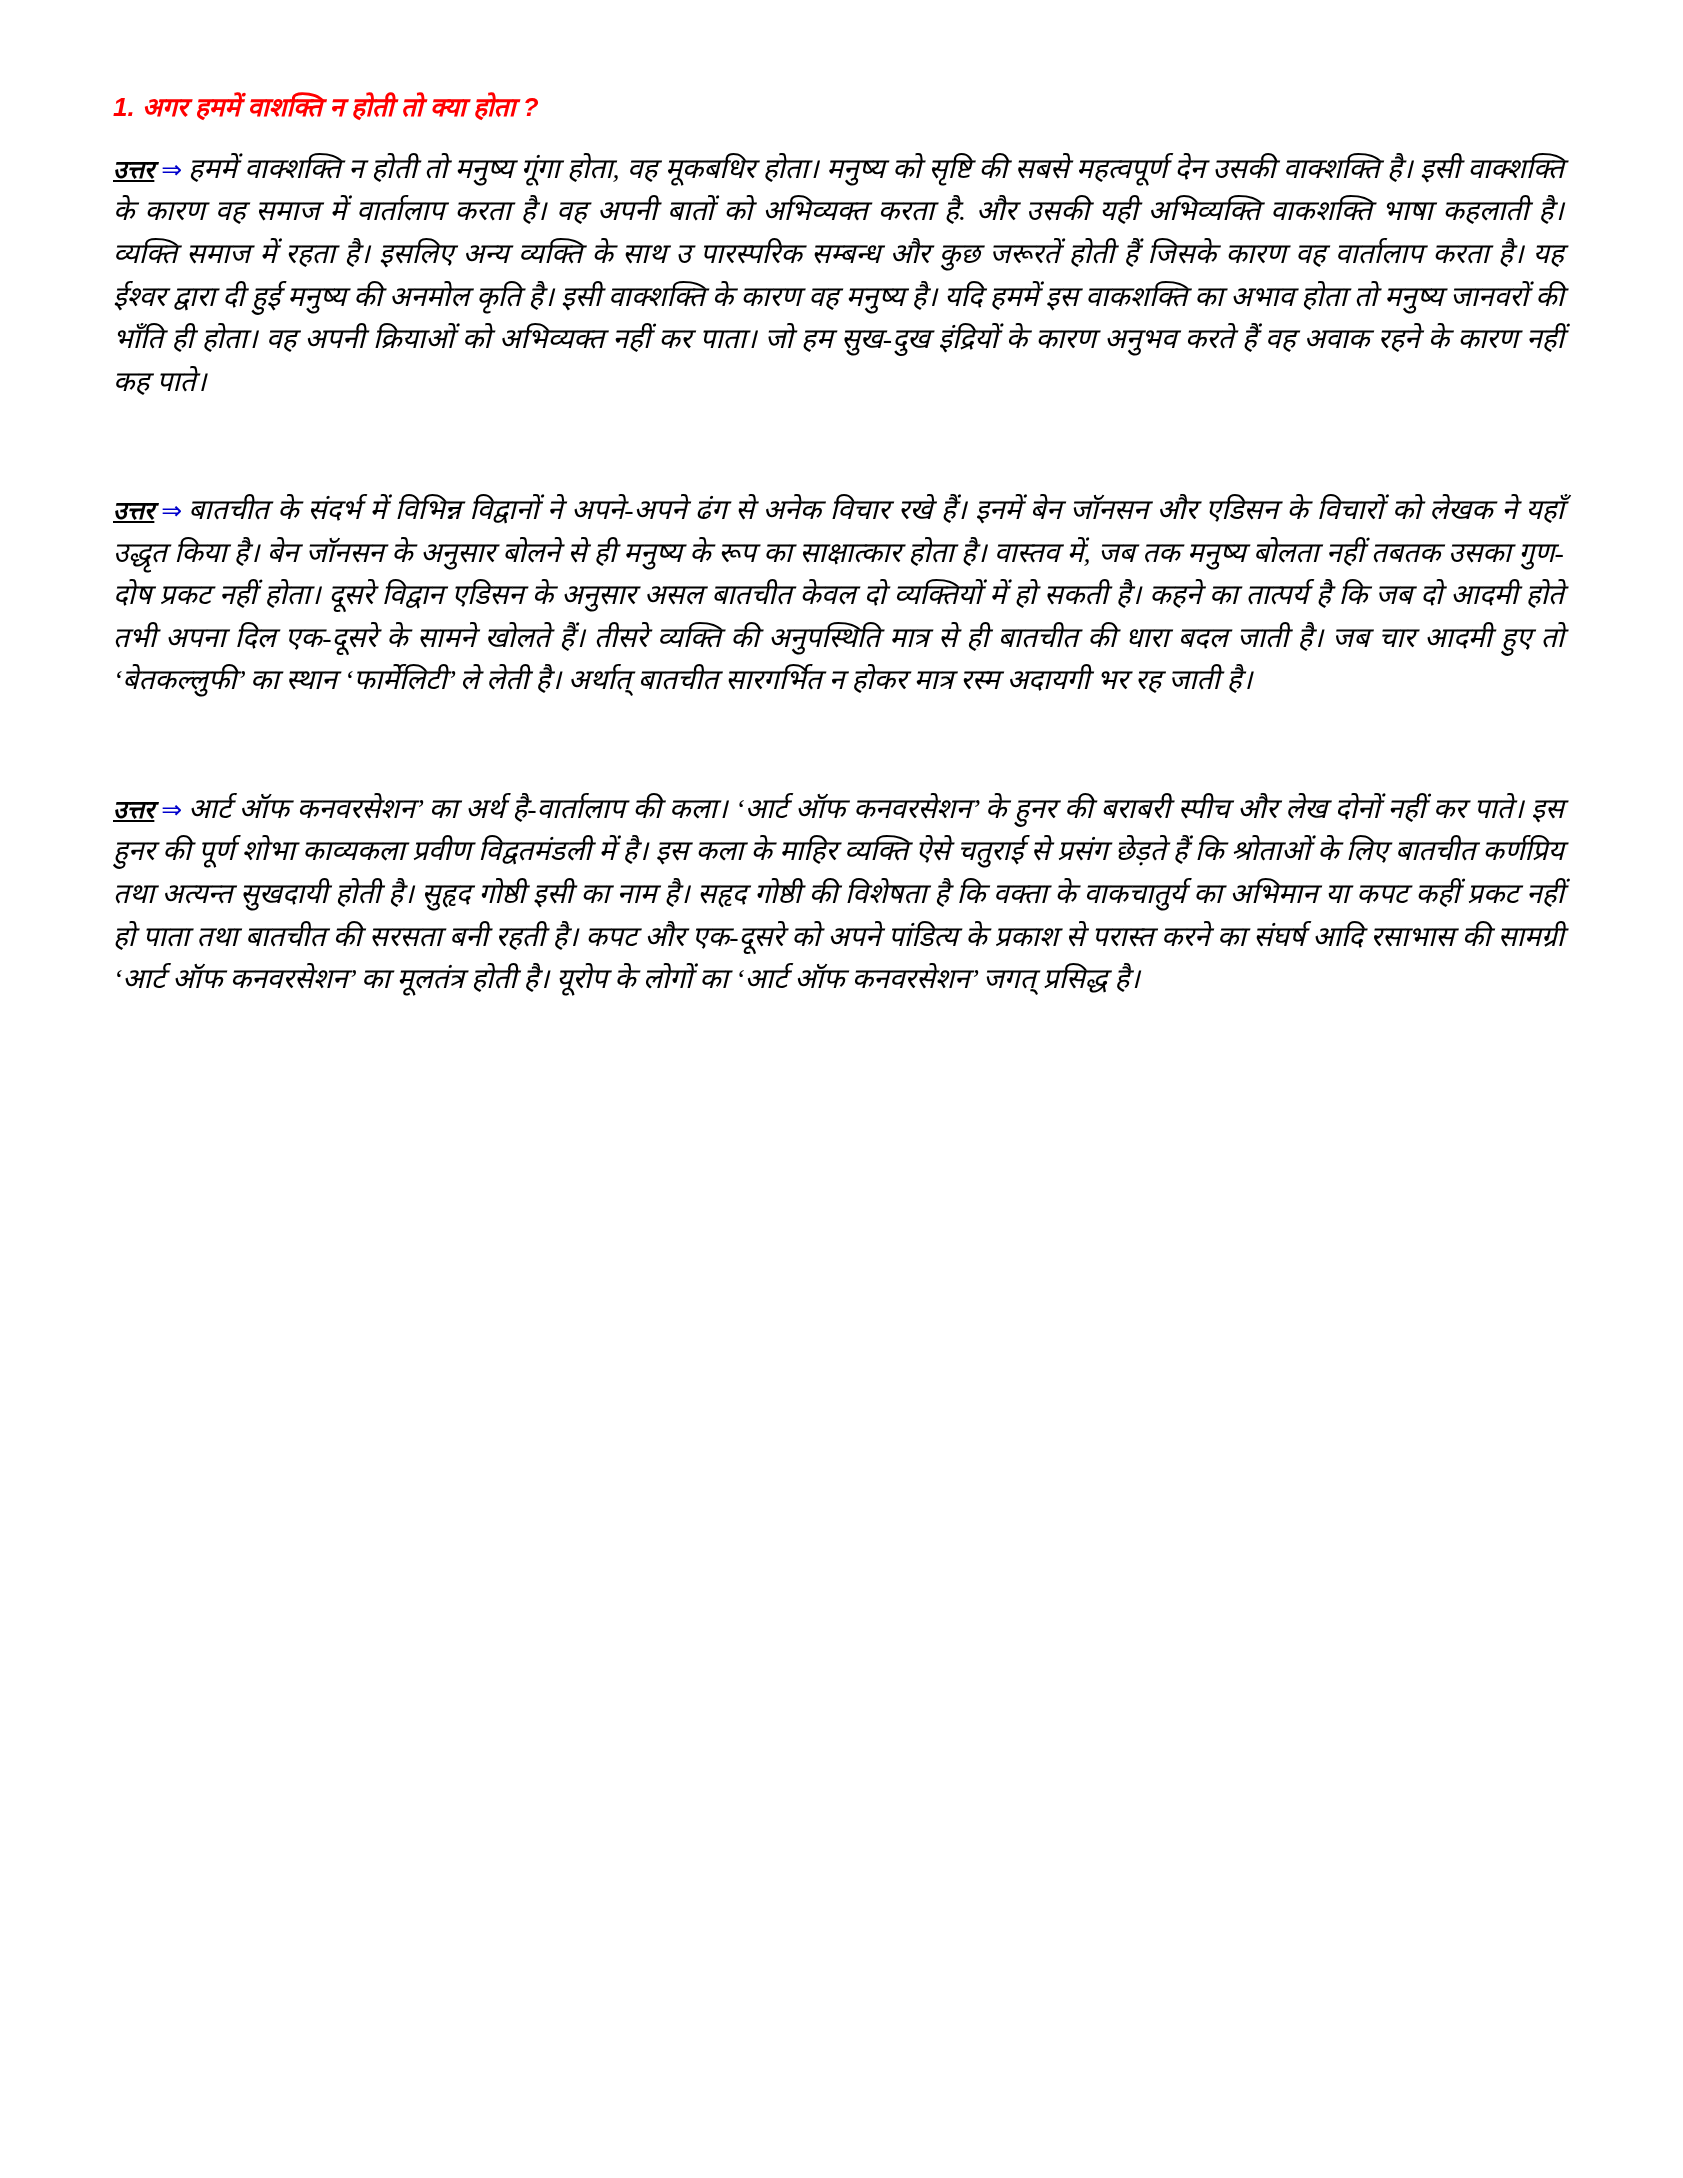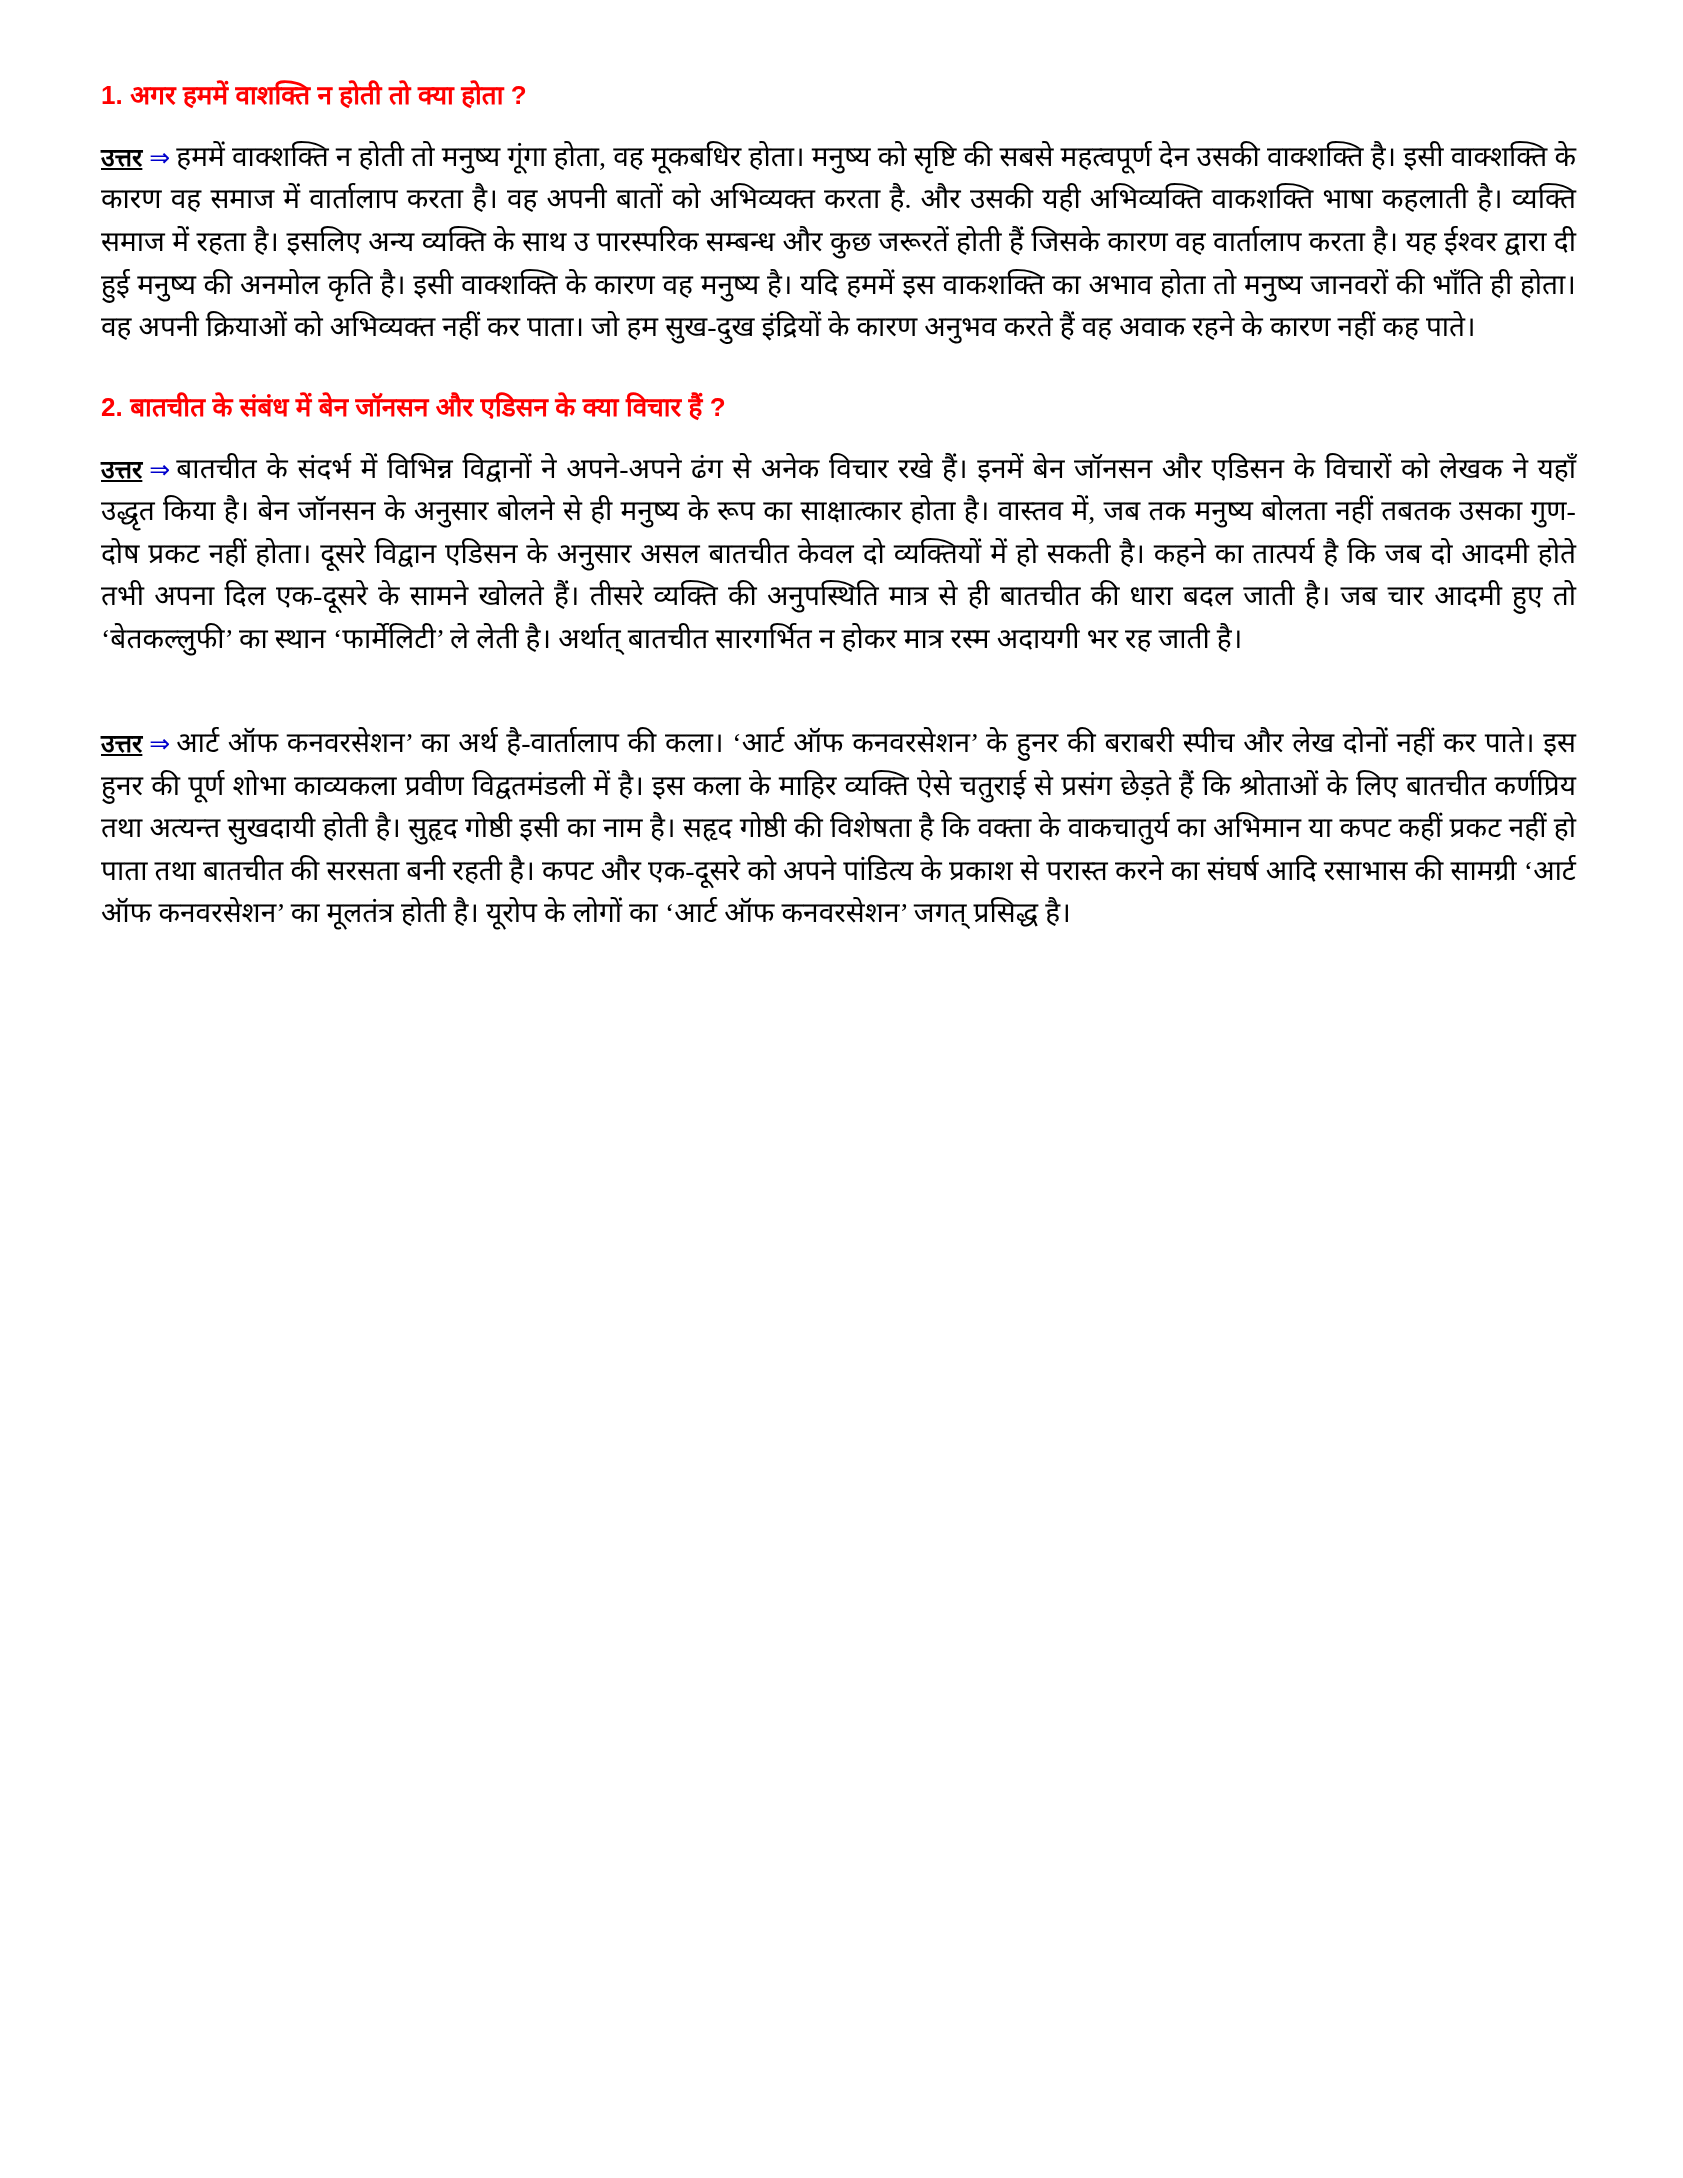--- a/index.html
+++ b/index.html
@@ -36,21 +36,22 @@
     line-height: 1.0;
     letter-spacing: 0.5px;
     color: #3b3b44;
   }
 
   .content {
     padding-top: 77px;
   }
 
   .qa-block {
-    margin: 0;
+    margin: 12px;
+    font-style: italic;
   }
 
   .question {
     margin: 0;
     font-family: "Liberation Sans", "DejaVu Sans", sans-serif;
     font-weight: 700;
     font-size: 26px;
     line-height: 1.42;
     color: #ff0000;
     letter-spacing: 0.1px;
@@ -98,21 +99,20 @@
     <div class="qa-block">
       <p class="question">1. अगर हममें वाशक्ति न होती तो क्या होता ?</p>
       <p class="answer">
         <span class="answer-tag">उत्तर</span><span class="answer-arrow">⇒</span><span>हममें वाक्शक्ति न होती तो मनुष्य गूंगा होता, वह मूकबधिर होता। मनुष्य को सृष्टि की सबसे महत्वपूर्ण देन उसकी वाक्शक्ति है। इसी वाक्शक्ति के कारण वह समाज में वार्तालाप करता है। वह अपनी बातों को अभिव्यक्त करता है. और उसकी यही अभिव्यक्ति वाकशक्ति भाषा कहलाती है। व्यक्ति समाज में रहता है। इसलिए अन्य व्यक्ति के साथ उ पारस्परिक सम्बन्ध और कुछ जरूरतें होती हैं जिसके कारण वह वार्तालाप करता है। यह ईश्वर द्वारा दी हुई मनुष्य की अनमोल कृति है। इसी वाक्शक्ति के कारण वह मनुष्य है। यदि हममें इस वाकशक्ति का अभाव होता तो मनुष्य जानवरों की भाँति ही होता। वह अपनी क्रियाओं को अभिव्यक्त नहीं कर पाता। जो हम सुख-दुख इंद्रियों के कारण अनुभव करते हैं वह अवाक रहने के कारण नहीं कह पाते।</span>
       </p>
     </div>
 
     <div class="gap-after-answer"></div>
 
     <div class="qa-block">
-      <p class="question">2. बातचीत के संबंध में बेन जॉनसन और एडिसन के क्या विचार हैं ?</p>
       <p class="answer">
         <span class="answer-tag">उत्तर</span><span class="answer-arrow">⇒</span><span>बातचीत के संदर्भ में विभिन्न विद्वानों ने अपने-अपने ढंग से अनेक विचार रखे हैं। इनमें बेन जॉनसन और एडिसन के विचारों को लेखक ने यहाँ उद्धृत किया है। बेन जॉनसन के अनुसार बोलने से ही मनुष्य के रूप का साक्षात्कार होता है। वास्तव में, जब तक मनुष्य बोलता नहीं तबतक उसका गुण-दोष प्रकट नहीं होता। दूसरे विद्वान एडिसन के अनुसार असल बातचीत केवल दो व्यक्तियों में हो सकती है। कहने का तात्पर्य है कि जब दो आदमी होते तभी अपना दिल एक-दूसरे के सामने खोलते हैं। तीसरे व्यक्ति की अनुपस्थिति मात्र से ही बातचीत की धारा बदल जाती है। जब चार आदमी हुए तो ‘बेतकल्लुफी’ का स्थान ‘फार्मेलिटी’ ले लेती है। अर्थात् बातचीत सारगर्भित न होकर मात्र रस्म अदायगी भर रह जाती है।</span>
       </p>
     </div>
 
     <div class="gap-after-answer"></div>
 
     <div class="qa-block">
       <p class="answer">
         <span class="answer-tag">उत्तर</span><span class="answer-arrow">⇒</span><span>आर्ट ऑफ कनवरसेशन’ का अर्थ है-वार्तालाप की कला। ‘आर्ट ऑफ कनवरसेशन’ के हुनर की बराबरी स्पीच और लेख दोनों नहीं कर पाते। इस हुनर की पूर्ण शोभा काव्यकला प्रवीण विद्वतमंडली में है। इस कला के माहिर व्यक्ति ऐसे चतुराई से प्रसंग छेड़ते हैं कि श्रोताओं के लिए बातचीत कर्णप्रिय तथा अत्यन्त सुखदायी होती है। सुहृद गोष्ठी इसी का नाम है। सहृद गोष्ठी की विशेषता है कि वक्ता के वाकचातुर्य का अभिमान या कपट कहीं प्रकट नहीं हो पाता तथा बातचीत की सरसता बनी रहती है। कपट और एक-दूसरे को अपने पांडित्य के प्रकाश से परास्त करने का संघर्ष आदि रसाभास की सामग्री ‘आर्ट ऑफ कनवरसेशन’ का मूलतंत्र होती है। यूरोप के लोगों का ‘आर्ट ऑफ कनवरसेशन’ जगत् प्रसिद्ध है।</span>

